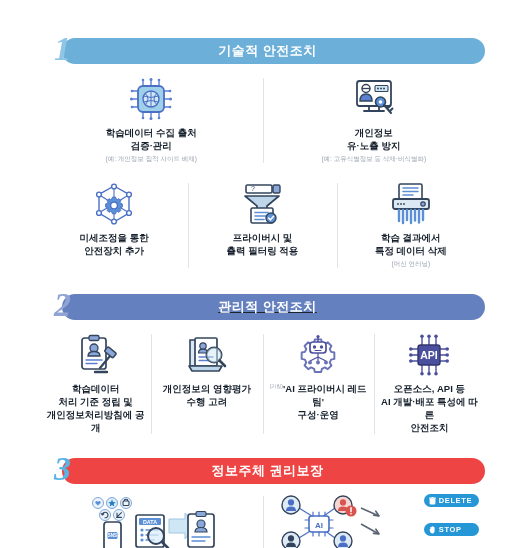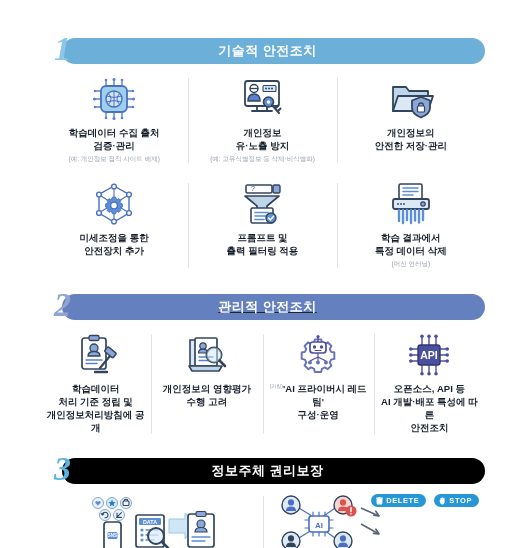--- a/index.html
+++ b/index.html
@@ -57,21 +57,21 @@
   .panel + .panel::before{content:"";position:absolute;left:0;top:6px;bottom:6px;width:1px;background:#dfe3ea;}
   .panel .ico{height:58px;}
 
   .pill{
     display:inline-flex;align-items:center;gap:3px;
     background:#2596d6;color:#fff;border-radius:9px;
     font-size:7.5px;font-weight:bold;letter-spacing:.6px;
     padding:2px 7px 2px 5px;
   }
   .pill svg{display:block;}
-  .pills{display:flex;flex-direction:row;gap:8px;justify-content:space-between;}
+  .pills{display:flex;flex-direction:column;gap:16px;justify-content:space-between;}
 </style>
 </head>
 <body>
 
 <div class="page">
 
   <div class="sec" style="margin-top:38px;">
     <div class="sec-head">
       <div class="sec-bar" style="background:#6cafd8;">
         <span>기술적 안전조치</span>
@@ -138,34 +138,20 @@
             <circle cx="29.5" cy="25" r="5" fill="#5b8fd6" stroke="#33455c" stroke-width="1.6"></circle>
             <circle cx="29.5" cy="25" r="1.8" fill="#ffffff"></circle>
             <path d="M33 28 L40 36 M37 31 L39.5 28.5 M39.5 33.5 L41.5 31.5" stroke="#33455c" stroke-width="2" stroke-linecap="round" fill="none"></path>
           </svg>
         </div>
         <div class="ttl">개인정보
 유·노출 방지</div>
         <div class="sub">(예: 고유식별정보 등 삭제·비식별화)</div>
       </div>
 
-      <div class="card">
-        <div class="ico">
-          <svg width="46" height="44" viewBox="0 0 46 44">
-            <path d="M5 10 L18 10 L21 14 L40 14 L40 34 L5 34 Z" fill="#bfd6ea" stroke="#33455c" stroke-width="1.8" stroke-linejoin="round"></path>
-            <path d="M5 34 L10 19 L45 19 L40 34 Z" fill="#dce9f5" stroke="#33455c" stroke-width="1.8" stroke-linejoin="round"></path>
-            <path d="M33 20 L42 23.5 L42 31 Q42 37 33 40.5 Q24 37 24 31 L24 23.5 Z" fill="#8ba6d8" stroke="#33455c" stroke-width="1.8" stroke-linejoin="round"></path>
-            <rect x="29.5" y="29" width="7" height="6" rx="1" fill="#ffffff" stroke="#33455c" stroke-width="1.2"></rect>
-            <path d="M30.8 29 L30.8 27 Q33 25 35.2 27 L35.2 29" fill="none" stroke="#33455c" stroke-width="1.3"></path>
-          </svg>
-        </div>
-        <div class="ttl">개인정보의
-안전한 저장·관리</div>
-        <div class="sub"></div>
-      </div>
     </div>
 
     <div class="row" style="margin-top:4px;">
       <div class="card">
         <div class="ico">
           <svg width="44" height="44" viewBox="0 0 44 44">
             <path d="M22 4 L37 12.5 L37 31 L22 40 L7 31 L7 12.5 Z" fill="none" stroke="#4a6fc4" stroke-width="1.4"></path>
             <g fill="#ffffff" stroke="#4a6fc4" stroke-width="1.4">
               <circle cx="22" cy="4.5" r="2.4"></circle>
                 <circle cx="37" cy="12.5" r="2.4"></circle>
@@ -196,21 +182,21 @@
             <rect x="11" y="26" width="22" height="15" rx="1.5" fill="#ffffff" stroke="#33455c" stroke-width="1.6"></rect>
             <g stroke="#5b8fd6" stroke-width="1.6" stroke-linecap="round">
               <line x1="15" y1="30.5" x2="28" y2="30.5"></line>
                 <line x1="15" y1="34" x2="28" y2="34"></line>
                 <line x1="15" y1="37.5" x2="24" y2="37.5"></line>
             </g>
             <circle cx="31" cy="36" r="5" fill="#5b8fd6" stroke="#33455c" stroke-width="1.4"></circle>
             <path d="M28.6 36 L30.4 37.8 L33.6 34.2" fill="none" stroke="#ffffff" stroke-width="1.5" stroke-linecap="round"></path>
           </svg>
         </div>
-        <div class="ttl">프롬프트 및
+        <div class="ttl">프라이버시 및
 출력 필터링 적용</div>
         <div class="sub"></div>
       </div>
 
       <div class="card">
         <div class="ico">
           <svg width="46" height="44" viewBox="0 0 46 44">
             <rect x="11" y="2" width="23" height="15" rx="1.5" fill="#ffffff" stroke="#33455c" stroke-width="1.6"></rect>
             <g stroke="#5b8fd6" stroke-width="1.5" stroke-linecap="round">
               <line x1="15" y1="6" x2="30" y2="6"></line>
@@ -358,21 +344,21 @@
         </div>
         <div class="ttl">오픈소스, API 등
 AI 개발·배포 특성에 따른
 안전조치</div>
       </div>
     </div>
   </div>
 
   <div class="sec" style="margin-top:16px;">
     <div class="sec-head">
-      <div class="sec-bar" style="background:#000000;text-align:right;">
+      <div class="sec-bar" style="background:#ef4444;text-align:right;">
         <span>정보주체 권리보장</span>
       </div>
       <div class="sec-num" style="color:#59b4e4;">3</div>
     </div>
 
     <div class="row3">
       <div class="panel">
         <div class="ico">
           <svg width="150" height="56" viewBox="0 0 150 56">
             <g>

